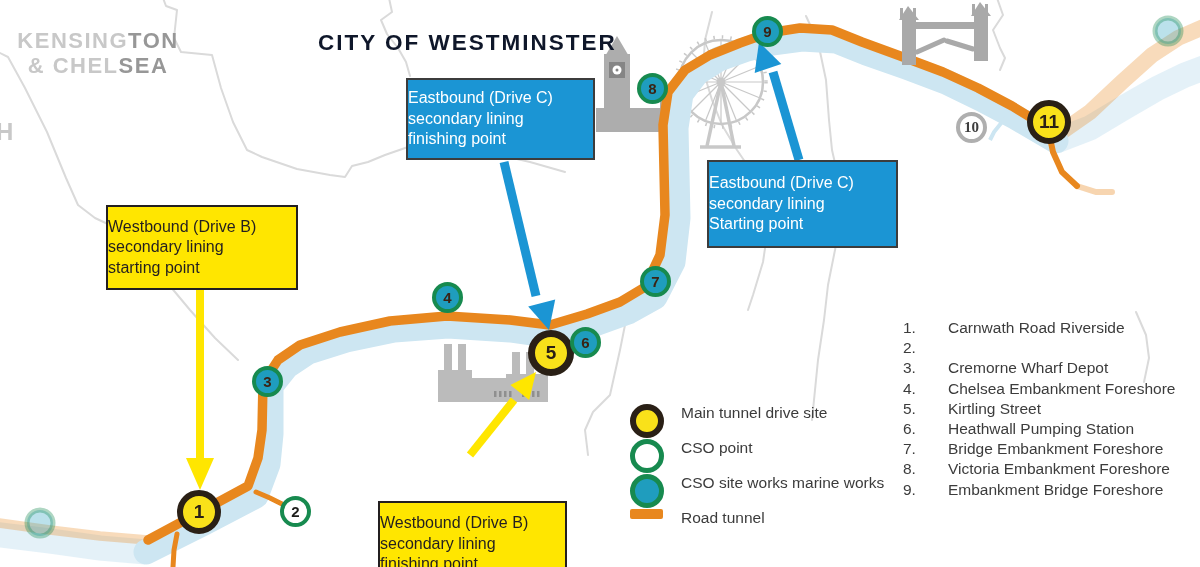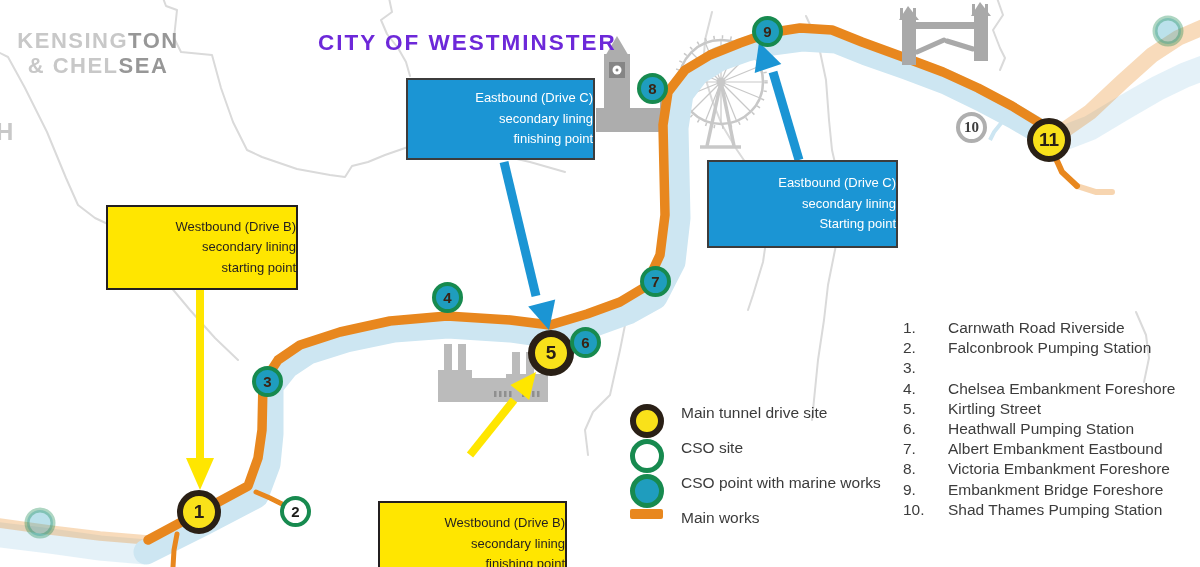--- a/index.html
+++ b/index.html
@@ -6,22 +6,22 @@
   #stage{position:relative;width:1200px;height:567px;overflow:hidden;background:#fff;
          font-family:"Liberation Sans",sans-serif;padding-left:36px;}
   #map-svg{position:absolute;left:0;top:0;}
 
   
   .borough{position:absolute;font-weight:bold;letter-spacing:1.5px;line-height:1.15;
            text-align:center;white-space:nowrap;}
   .b-light{color:#C8C8C8;} .b-dark{color:#979797;}
 
   
-  .callout{position:absolute;box-sizing:border-box;text-align:right;
-           font-size:13px;line-height:20.5px;display:flex;flex-direction:column;
+  .callout{position:absolute;box-sizing:border-box;text-align:left;
+           font-size:16px;line-height:20.5px;display:flex;flex-direction:column;
            justify-content:center;}
   .callout.yellow{background:#FFE600;border:2.5px solid #231F20;color:#231F20;margin-top:44px;}
   .callout.blue{background:#1B95D4;border:2px solid #3C3C3C;color:#fff;}
 
   
   .marker{position:absolute;border-radius:50%;box-sizing:border-box;display:flex;
           align-items:center;justify-content:center;font-weight:bold;}
   .m-drive{width:44px;height:44px;background:#F9E11A;border:6.5px solid #2A2016;
            font-size:19px;color:#2A2016;}
   .m-drive.big{width:46px;height:46px;border-width:7px;}
@@ -170,21 +170,21 @@
       <line x1="799" y1="160" x2="773" y2="72" stroke="#1B95D4" stroke-width="9"></line>
       <polygon points="759,42 754.7,73 781.3,64" fill="#1B95D4"></polygon>
     </g>
   </g>
 </svg>
 
 <div class="borough" style="left:14px;top:28px;width:168px;font-size:22px;">
   <span class="b-light">KENSING</span><span class="b-dark">TON</span><br>
   <span class="b-light">&amp; CHEL</span><span class="b-dark">SEA</span>
 </div>
-<div class="borough b-dark" style="left:318px;top:30px;font-size:22.5px;letter-spacing:2px;color:#6d28d9;">CITY OF WESTMINSTER</div>
+<div class="borough b-dark" style="left:318px;top:30px;font-size:22.5px;letter-spacing:2px;color:#0f172a;">CITY OF WESTMINSTER</div>
 <div class="borough b-light" style="left:-4px;top:118px;font-size:24px;">H</div>
 
 <div class="callout yellow" style="left:106px;top:161px;width:192px;height:85px;">
   <div>Westbound (Drive B)</div>
   <div>secondary lining</div>
   <div>starting point</div>
 </div>
 <div class="callout blue" style="left:406px;top:78px;width:189px;height:82px;">
   <div>Eastbound (Drive C)</div>
   <div>secondary lining</div>
@@ -204,76 +204,72 @@
 <div class="marker m-drive" style="left:177px;top:490px;">1</div>
 <div class="marker m-cso" style="left:280px;top:496px;">2</div>
 <div class="marker m-marine" style="left:252px;top:366px;">3</div>
 <div class="marker m-marine" style="left:432px;top:282px;">4</div>
 <div class="marker m-drive big" style="left:528px;top:330px;">5</div>
 <div class="marker m-marine" style="left:570px;top:327px;">6</div>
 <div class="marker m-marine" style="left:640px;top:266px;">7</div>
 <div class="marker m-marine" style="left:637px;top:73px;">8</div>
 <div class="marker m-marine" style="left:752px;top:16px;">9</div>
 <div class="marker m-inactive" style="left:956px;top:112px;">10</div>
-<div class="marker m-drive" style="left:1027px;top:118px;">11</div>
+<div class="marker m-drive" style="left:1027px;top:100px;">11</div>
 
 <div id="legend">
   <div class="lg-row">
     <div class="lg-circle lg-drive"></div>
     <div class="lg-label">Main tunnel drive site</div>
   </div>
   <div class="lg-row">
     <div class="lg-circle lg-cso"></div>
-    <div class="lg-label">CSO site</div>
+    <div class="lg-label">CSO point</div>
   </div>
   <div class="lg-row">
     <div class="lg-circle lg-marine"></div>
-    <div class="lg-label">CSO point with marine works</div>
+    <div class="lg-label">CSO site works marine works</div>
   </div>
   <div class="lg-row swatch-row">
     <div class="lg-swatch"></div>
-    <div class="lg-label">Main works</div>
+    <div class="lg-label">Road tunnel</div>
   </div>
 </div>
 
 <div id="site-list">
   <div class="site-row">
         <span class="site-num">1.</span>
         <span class="site-name">Carnwath Road Riverside</span>
       </div>
   <div class="site-row">
         <span class="site-num">2.</span>
-        <span class="site-name">Falconbrook Pumping Station</span>
       </div>
   <div class="site-row">
         <span class="site-num">3.</span>
+        <span class="site-name">Cremorne Wharf Depot</span>
       </div>
   <div class="site-row">
         <span class="site-num">4.</span>
         <span class="site-name">Chelsea Embankment Foreshore</span>
       </div>
   <div class="site-row">
         <span class="site-num">5.</span>
         <span class="site-name">Kirtling Street</span>
       </div>
   <div class="site-row">
         <span class="site-num">6.</span>
         <span class="site-name">Heathwall Pumping Station</span>
       </div>
   <div class="site-row">
         <span class="site-num">7.</span>
-        <span class="site-name">Albert Embankment Eastbound</span>
+        <span class="site-name">Bridge Embankment Foreshore</span>
       </div>
   <div class="site-row">
         <span class="site-num">8.</span>
         <span class="site-name">Victoria Embankment Foreshore</span>
       </div>
   <div class="site-row">
         <span class="site-num">9.</span>
         <span class="site-name">Embankment Bridge Foreshore</span>
       </div>
-  <div class="site-row">
-        <span class="site-num">10.</span>
-        <span class="site-name">Shad Thames Pumping Station</span>
-      </div>
 </div>
 
 </div>
 
 </body></html>

